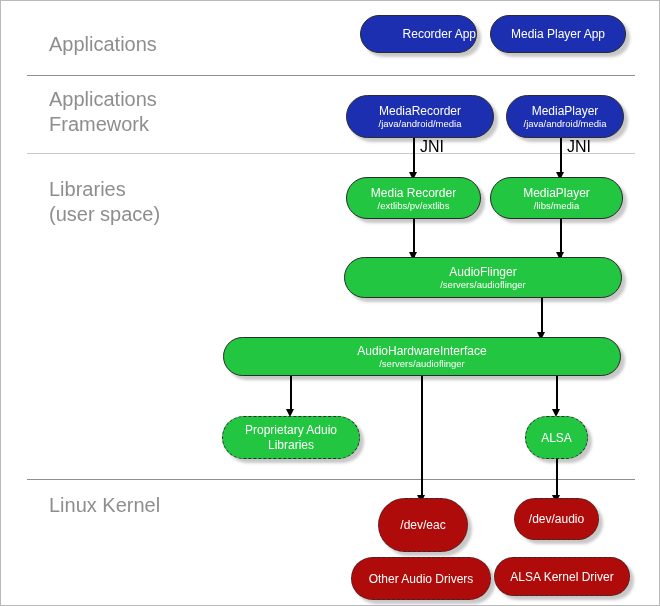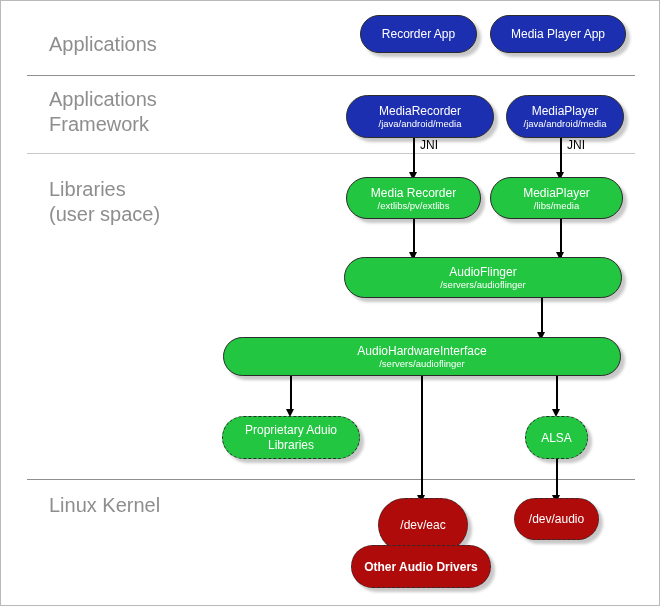--- a/index.html
+++ b/index.html
@@ -85,21 +85,21 @@
     position: absolute;
     width: 0;
     height: 0;
     border-left: 4.5px solid transparent;
     border-right: 4.5px solid transparent;
     border-top: 8px solid #000000;
     z-index: 2;
   }
   .edge-label {
     position: absolute;
-    font-size: 12px;
+    font-size: 16px;
     color: #000000;
     z-index: 4;
     white-space: nowrap;
   }
 </style>
 </head>
 <body>
 
 <div id="diagram-root">
 
@@ -140,21 +140,21 @@
 
   <div class="vline" style="left:555px; top:375px; height:36px;"></div>
   <div class="arrowhead" style="left:551px; top:408px;"></div>
 
   <div class="vline" style="left:555px; top:457px; height:40px;"></div>
   <div class="arrowhead" style="left:551px; top:494px;"></div>
 
   <div class="edge-label" style="left:419px; top:137px;">JNI</div>
   <div class="edge-label" style="left:566px; top:137px;">JNI</div>
 
-  <div class="node blue" style="left:359px; top:14px; width:117px; height:38px;">
+  <div class="node blue" style="left:359px; top:14px; width:117px; height:38px;align-items:flex-end;">
     <div class="title">Recorder App</div>
   </div>
 
   <div class="node blue" style="left:489px; top:14px; width:136px; height:38px;">
     <div class="title">Media Player App</div>
   </div>
 
   <div class="node blue" style="left:345px; top:94px; width:148px; height:43px;">
     <div class="title">MediaRecorder</div>
     <div class="sub">/java/android/media</div>
@@ -194,18 +194,21 @@
   </div>
 
   <div class="node red dashed" style="left:377px; top:497px; width:90px; height:54px;">
     <div class="title">/dev/eac</div>
   </div>
 
   <div class="node red dashed" style="left:513px; top:497px; width:85px; height:42px;text-align:center;">
     <div class="title">/dev/audio</div>
   </div>
 
-  <div class="node red dashed" style="left:350px; top:544px; width:140px; height:43px;font-weight:bold;">
+  <div class="node red dashed" style="left:350px; top:556px; width:140px; height:43px;">
     <div class="title">Other Audio Drivers</div>
   </div>
 
+  <div class="node red dashed" style="left:493px; top:556px; width:136px; height:39px;">
+    <div class="title">ALSA Kernel Driver</div>
+  </div>
 
 </div>
 
 </body></html>

